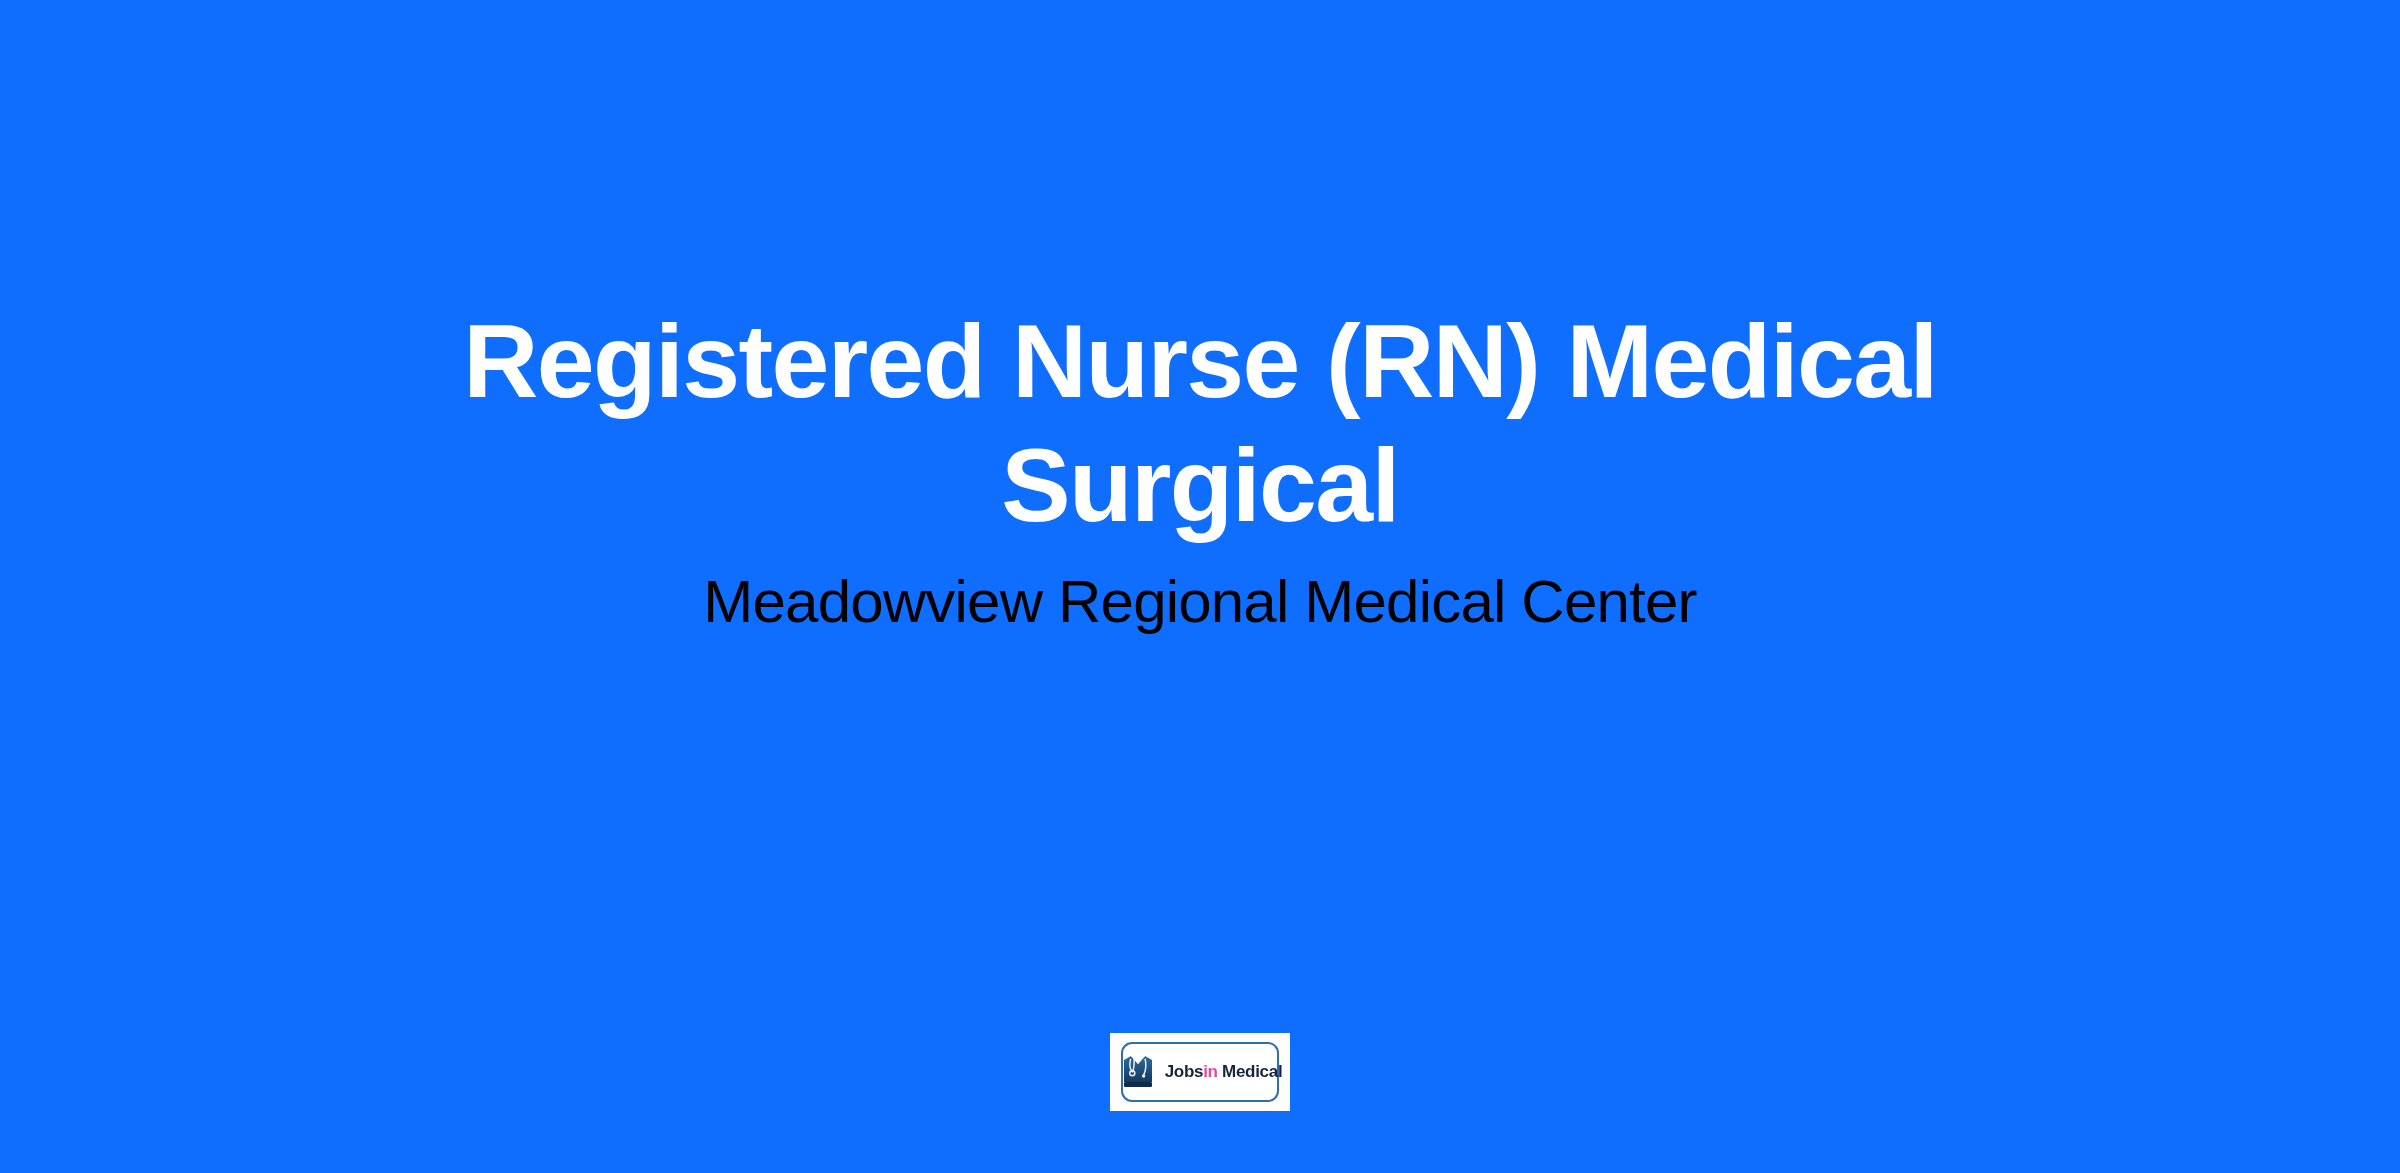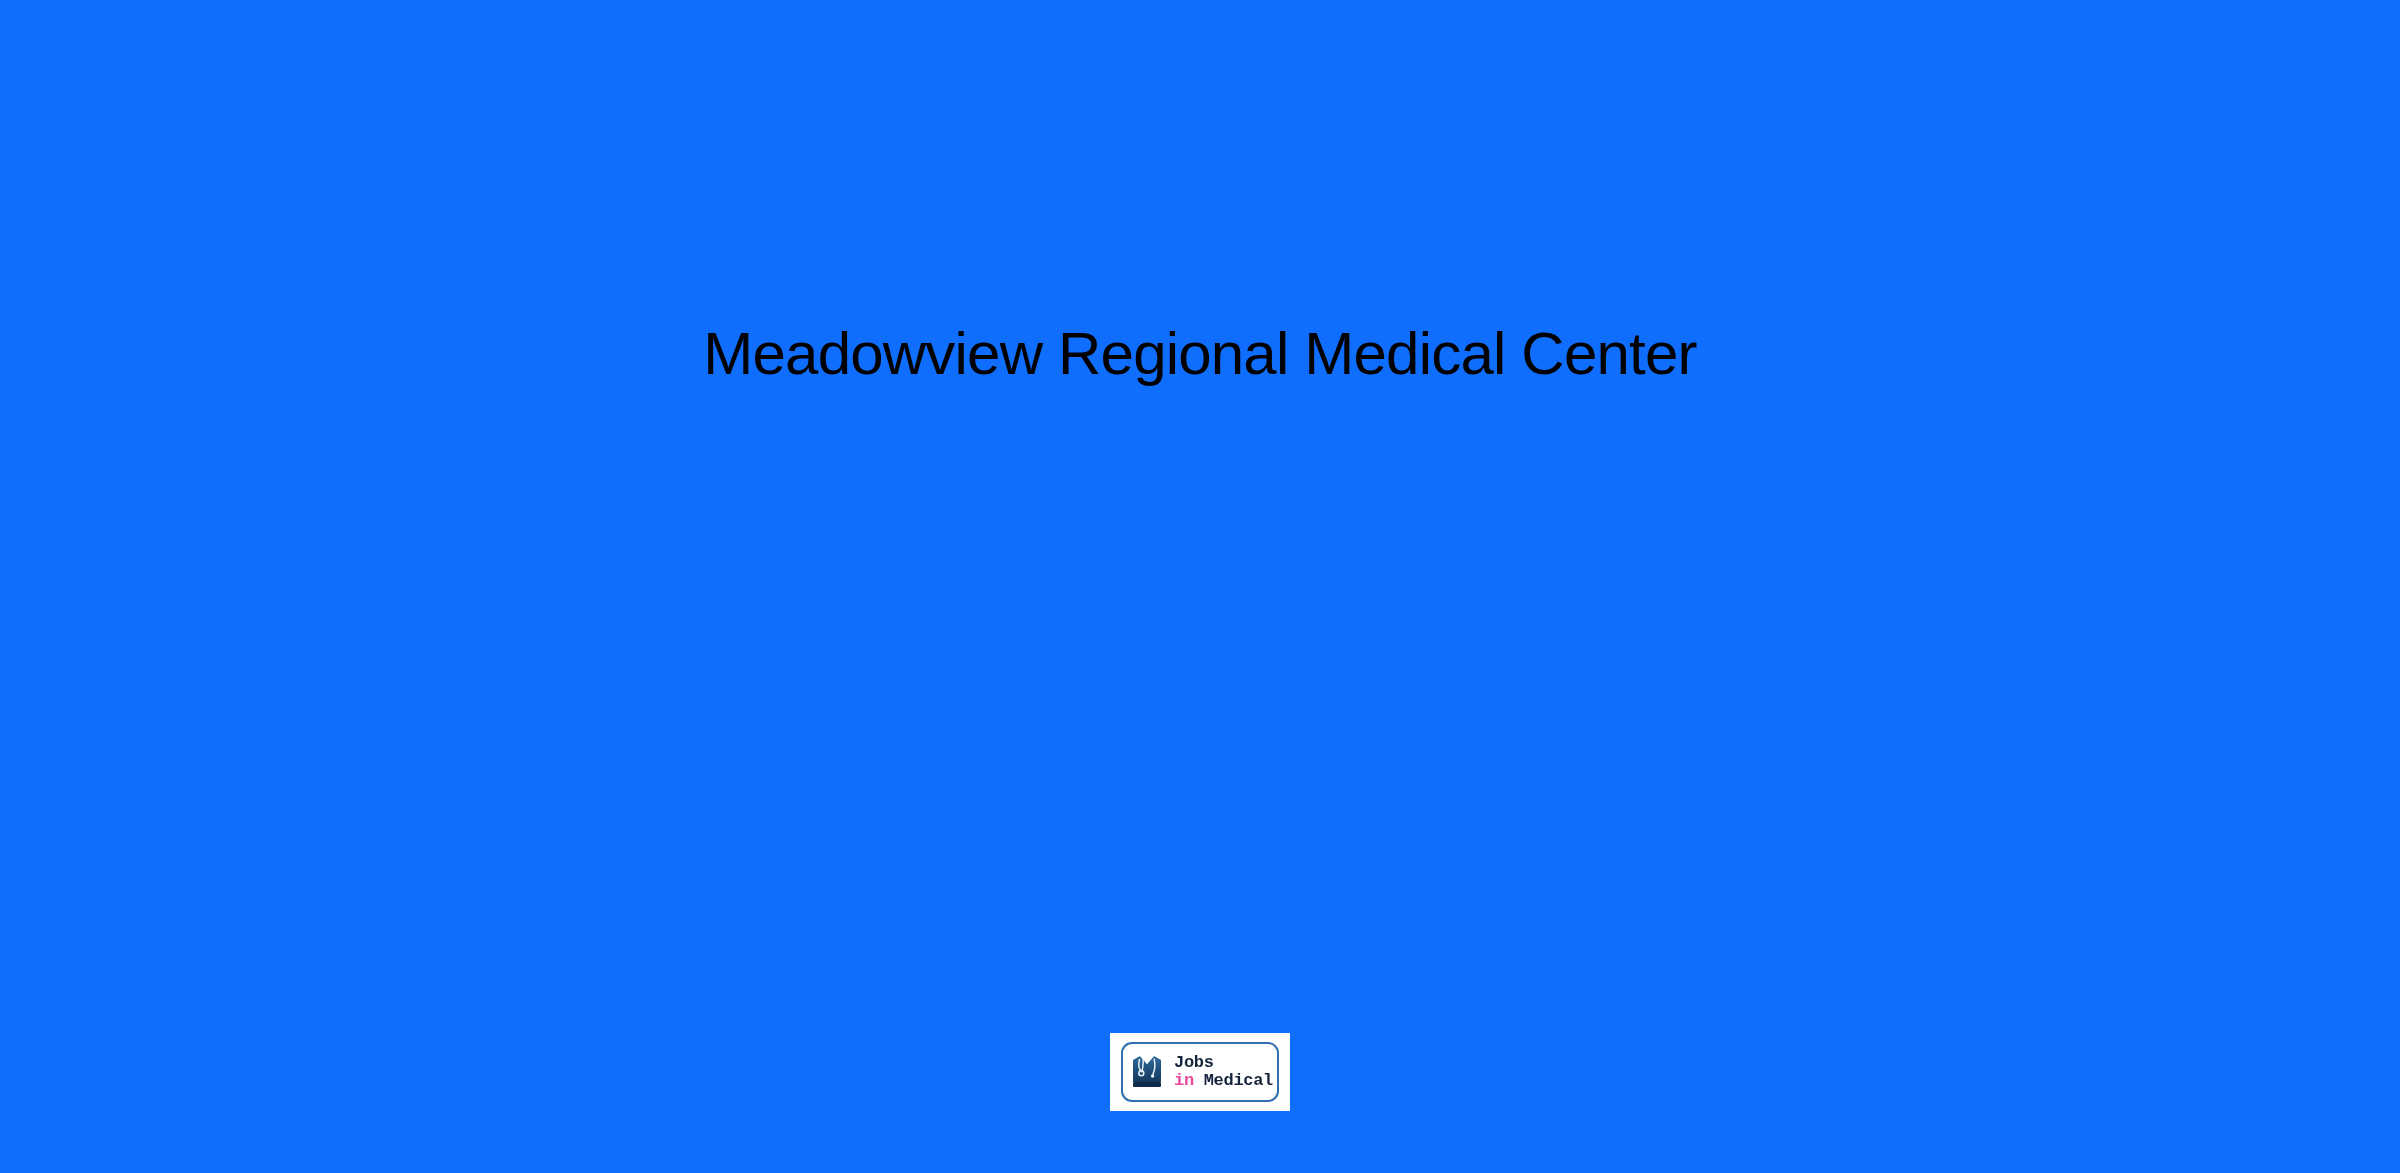--- a/index.html
+++ b/index.html
@@ -86,43 +86,43 @@
 
   .logo-mark {
     width: 40px;
     height: 40px;
     flex: 0 0 40px;
     display: block;
   }
 
   .logo-wordmark {
     display: flex;
-    flex-direction: column;
+    flex-direction: row;
     line-height: 1.06;
-    font-family: Liberation Mono, monospace;
   }
 
   .logo-line {
     font-size: 17px;
     font-weight: 700;
     letter-spacing: -0.3px;
     white-space: nowrap;
     color: #16243C;
   }
 
   .logo-line .accent {
     color: #ec4899;
   }
 </style>
 </head>
 <body>
 
 <div class="card">
 
   <div class="headline-block">
+    <h1 class="job-title">Registered Nurse (RN) Medical Surgical</h1>
     <h2 class="org-name">Meadowview Regional Medical Center</h2>
   </div>
 
   <div class="logo-badge">
     <div class="logo-frame">
 
       <span class="logo-mark">
         <svg viewBox="0 0 40 40" width="40" height="40" aria-hidden="true">
           <defs>
             <linearGradient id="scrubGrad" x1="0" y1="0" x2="0" y2="1">

